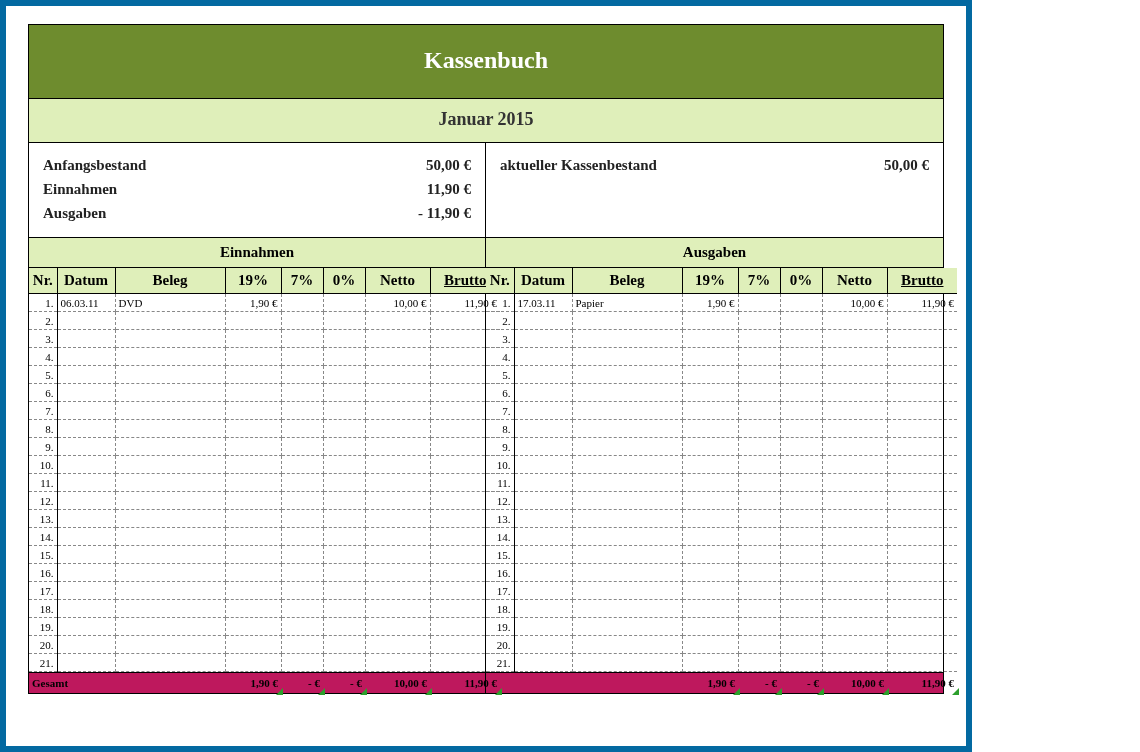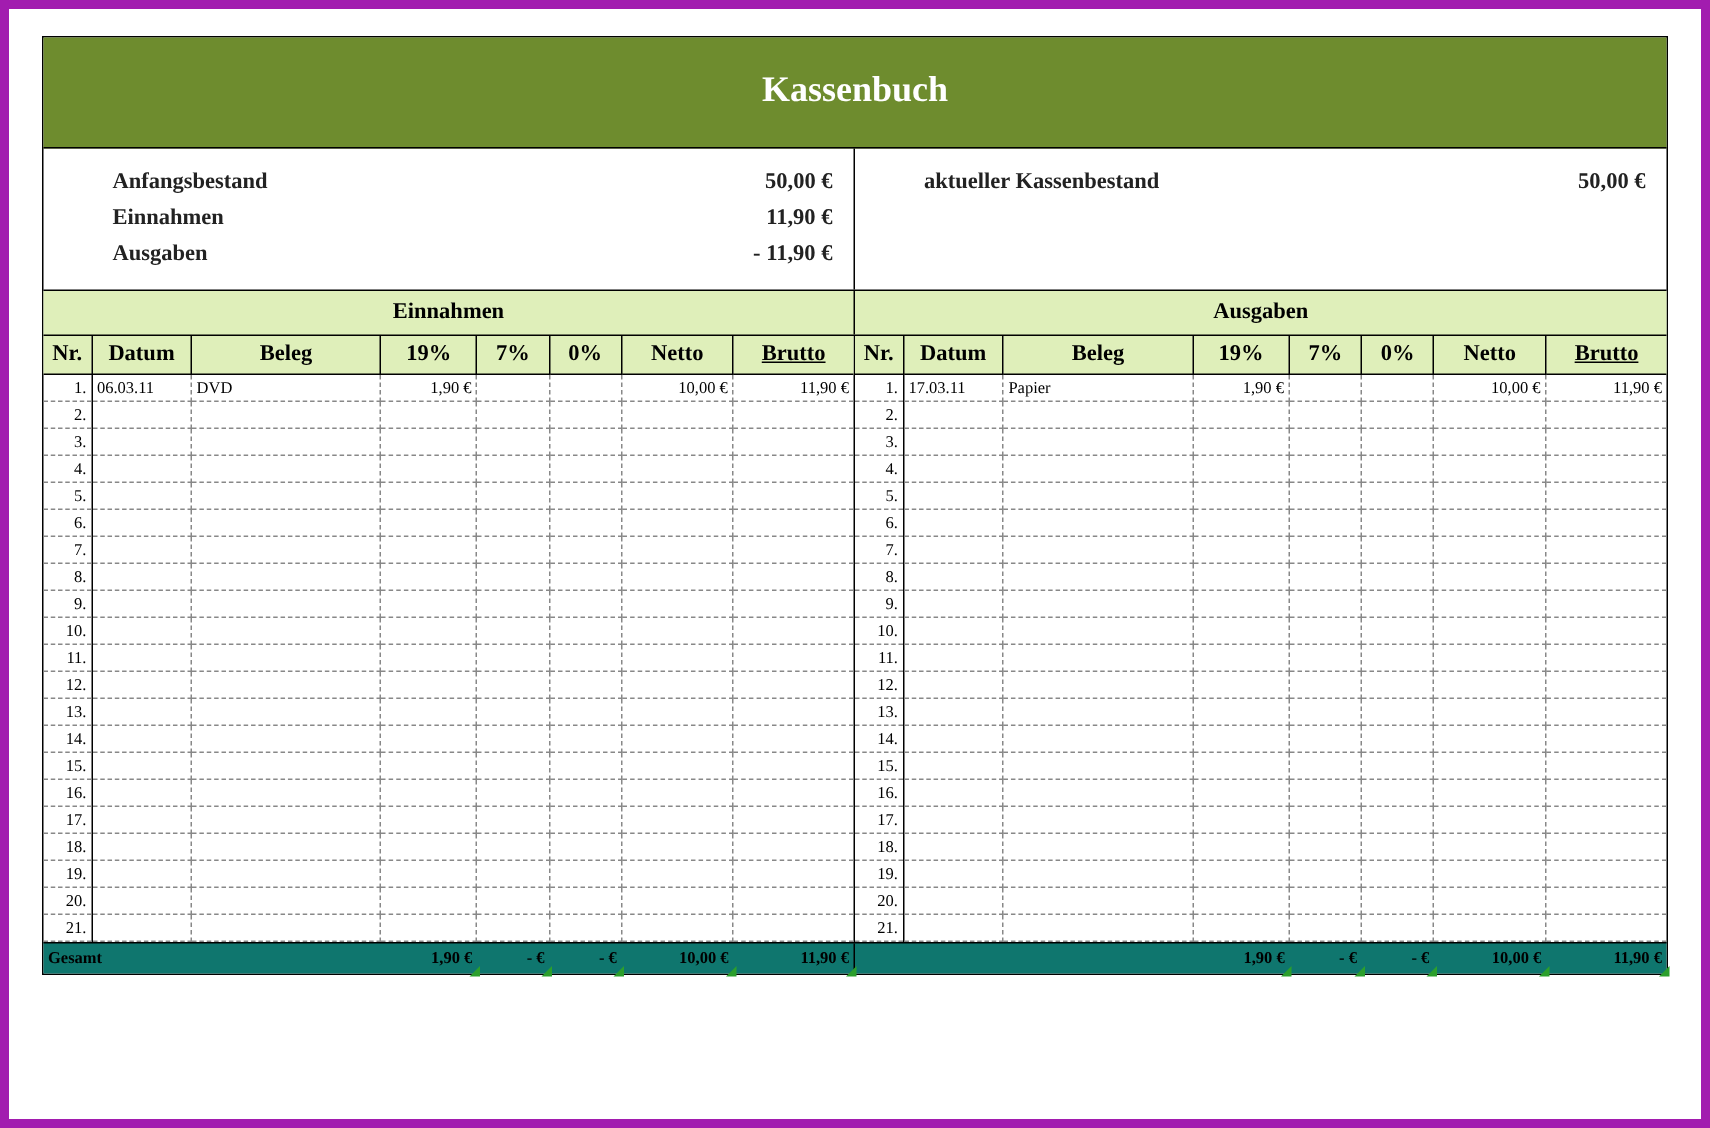--- a/index.html
+++ b/index.html
@@ -5,23 +5,23 @@
   * { box-sizing: border-box; }
   html, body { margin: 0; padding: 0; }
   body {
     font-family: Georgia, "Times New Roman", serif;
     background: #fff;
     width: 1140px;
     height: 752px;
     overflow: hidden;
   }
   .frame {
-    width: 1140px;
+    width: 972px;
     height: 752px;
-    border: 6px solid #a21caf;
+    border: 6px solid #0369a1;
     background: #fff;
     position: relative;
   }
   .sheet {
     margin: 18px 22px 0 22px;
     border: 1px solid #000;
   }
   .title-row {
     background: #6e8c2e;
     color: #fff;
@@ -50,21 +50,21 @@
   .summary-left {
     width: 50%;
     border-right: 1px solid #000;
     padding: 10px 14px 12px 14px;
   }
   .summary-right {
     width: 50%;
     padding: 10px 14px 12px 14px;
   }
   .sline { display: flex; justify-content: space-between; line-height: 1.6; }
-  .sline .label { flex: 1; margin-left: 32px; }
+  .sline .label { flex: 1; }
   .sline .val { text-align: right; min-width: 110px; }
   .section-header-row {
     display: flex;
     background: #dfefba;
     border-bottom: 1px solid #000;
     font-weight: bold;
     text-align: center;
     font-size: 15px;
   }
   .section-header-row > div { padding: 6px 0; }
@@ -109,21 +109,21 @@
   col.c-0      { width: 42px; }
   col.c-netto  { width: 65px; }
   col.c-brutto { width: 70px; }
 
   
   .totals-row {
     display: flex;
     border-top: 1px solid #000;
     font-size: 11px;
     font-weight: bold;
-    background: #0f766e;
+    background: #be185d;
   }
   .totals-row .half { width: 50%; }
   .totals-row .half.left-h { border-right: 1px solid #000; }
   table.tot { width: 100%; border-collapse: collapse; table-layout: fixed; }
   table.tot td { padding: 4px 3px; position: relative; }
   table.tot td.num { text-align: right; }
   table.tot td.lbl { text-align: left; }
   .tick {
     position: absolute;
     bottom: -2px; right: -2px;
@@ -133,20 +133,21 @@
   }
 </style>
 </head>
 <body>
 
 <div class="frame">
   <div class="sheet">
 
     <div class="title-row">Kassenbuch</div>
 
+    <div class="period-row">Januar 2015</div>
 
     <div class="summary-row">
       <div class="summary-left">
         <div class="sline">
           <span class="label">Anfangsbestand</span>
           <span class="val">50,00 €</span>
         </div>
         <div class="sline">
           <span class="label">Einnahmen</span>
           <span class="val">11,90 €</span>

